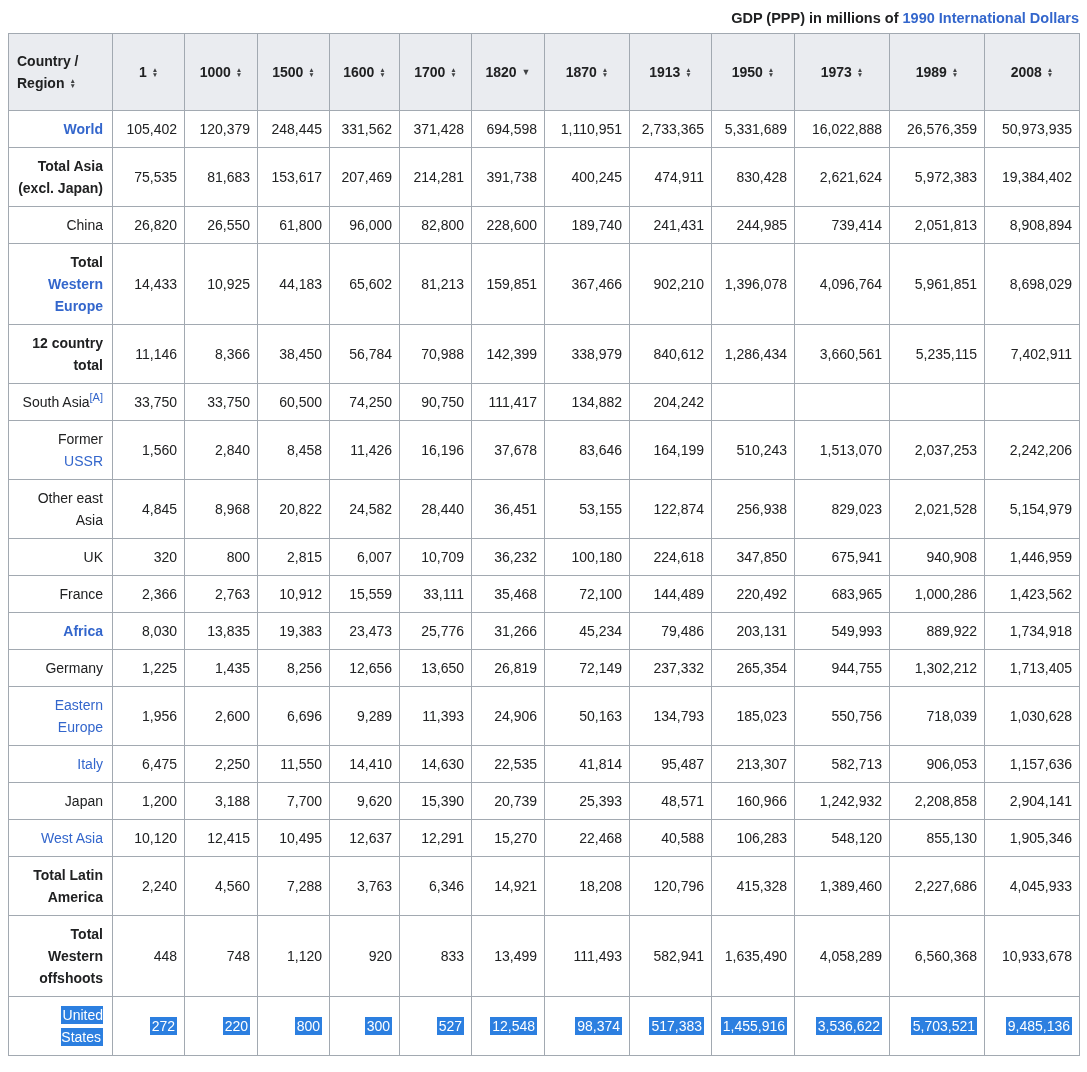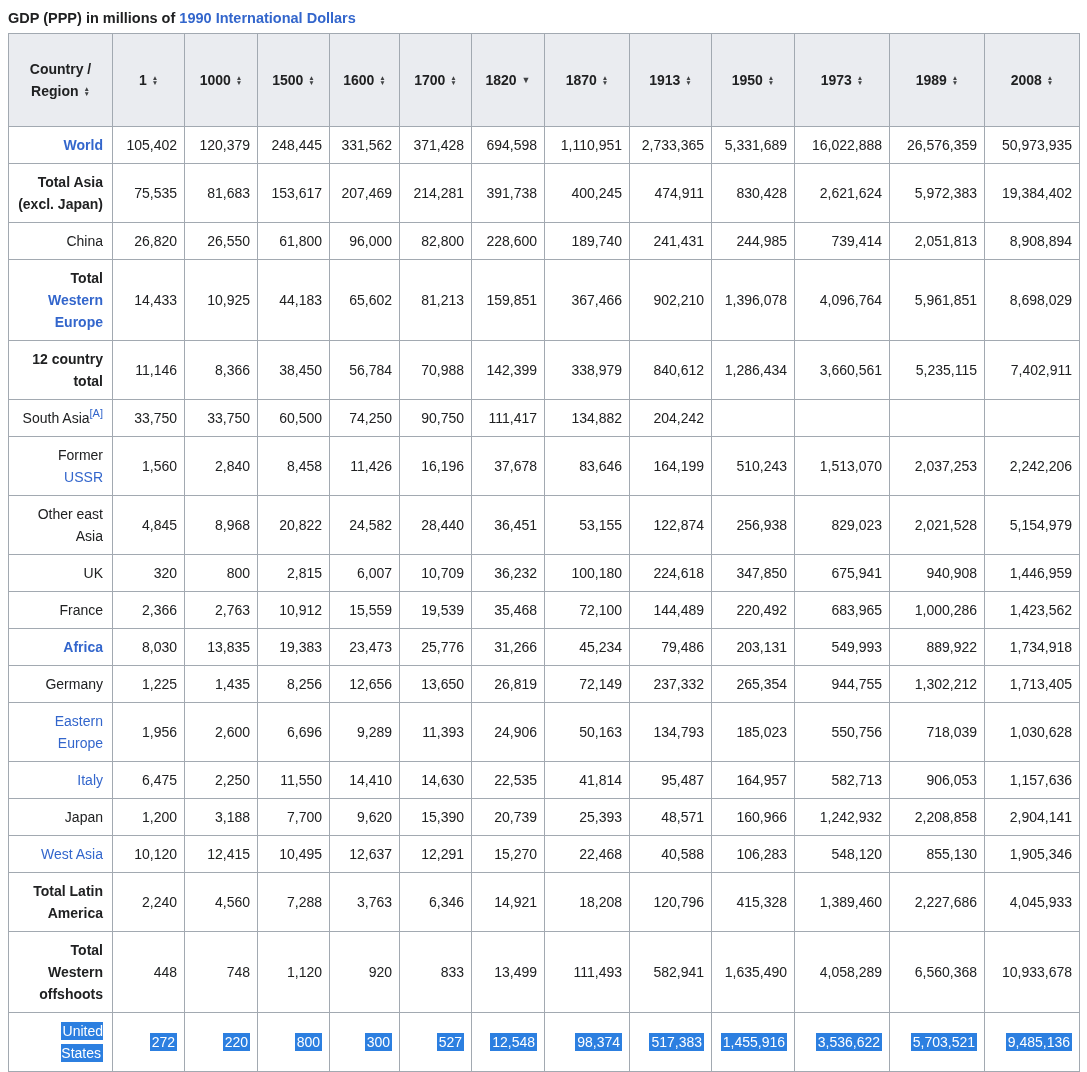--- a/index.html
+++ b/index.html
@@ -8,21 +8,21 @@
     background: #ffffff;
     width: 1087px;
     height: 1072px;
     overflow: hidden;
     font-family: "Liberation Sans", "DejaVu Sans", sans-serif;
     color: var(--text, #202122);
     font-size: 14px;
   }
   .page { padding: 8px; width: 1071px; }
   .caption {
-    text-align: left;
+    text-align: right;
     font-weight: bold;
     padding: 2px 0 7px 0;
     font-size: 14.5px;
   }
   .link { color: var(--link, #3366cc); text-decoration: none; cursor: pointer; }
   table.wikitable {
     border-collapse: collapse;
     table-layout: fixed;
     width: 1071px;
     background: #ffffff;
@@ -34,22 +34,22 @@
   }
   thead th {
     background: var(--header-bg, #eaecf0);
     font-weight: bold;
     text-align: center;
     padding: 8px 4px;
     cursor: pointer;
     white-space: nowrap;
   }
   thead th.corner {
-    text-align: center;
-    padding: 24px 8px;
+    text-align: left;
+    padding: 16px 8px;
     white-space: normal;
   }
   .sort-icon {
     display: inline-flex;
     flex-direction: column;
     align-items: center;
     margin-left: 5px;
     font-size: 6.5px;
     line-height: 5.5px;
     color: #404244;
@@ -292,21 +292,21 @@
           <td class="num"><span>675,941</span></td>
           <td class="num"><span>940,908</span></td>
           <td class="num"><span>1,446,959</span></td>
         </tr>
         <tr>
           <th class="row-label"><span>France</span></th>
           <td class="num"><span>2,366</span></td>
           <td class="num"><span>2,763</span></td>
           <td class="num"><span>10,912</span></td>
           <td class="num"><span>15,559</span></td>
-          <td class="num"><span>19,539</span></td>
+          <td class="num"><span>33,111</span></td>
           <td class="num"><span>35,468</span></td>
           <td class="num"><span>72,100</span></td>
           <td class="num"><span>144,489</span></td>
           <td class="num"><span>220,492</span></td>
           <td class="num"><span>683,965</span></td>
           <td class="num"><span>1,000,286</span></td>
           <td class="num"><span>1,423,562</span></td>
         </tr>
         <tr>
           <th class="row-label bold"><a class="link">Africa</a></th>
@@ -356,21 +356,21 @@
         <tr>
           <th class="row-label"><a class="link">Italy</a></th>
           <td class="num"><span>6,475</span></td>
           <td class="num"><span>2,250</span></td>
           <td class="num"><span>11,550</span></td>
           <td class="num"><span>14,410</span></td>
           <td class="num"><span>14,630</span></td>
           <td class="num"><span>22,535</span></td>
           <td class="num"><span>41,814</span></td>
           <td class="num"><span>95,487</span></td>
-          <td class="num"><span>164,957</span></td>
+          <td class="num"><span>213,307</span></td>
           <td class="num"><span>582,713</span></td>
           <td class="num"><span>906,053</span></td>
           <td class="num"><span>1,157,636</span></td>
         </tr>
         <tr>
           <th class="row-label"><span>Japan</span></th>
           <td class="num"><span>1,200</span></td>
           <td class="num"><span>3,188</span></td>
           <td class="num"><span>7,700</span></td>
           <td class="num"><span>9,620</span></td>

